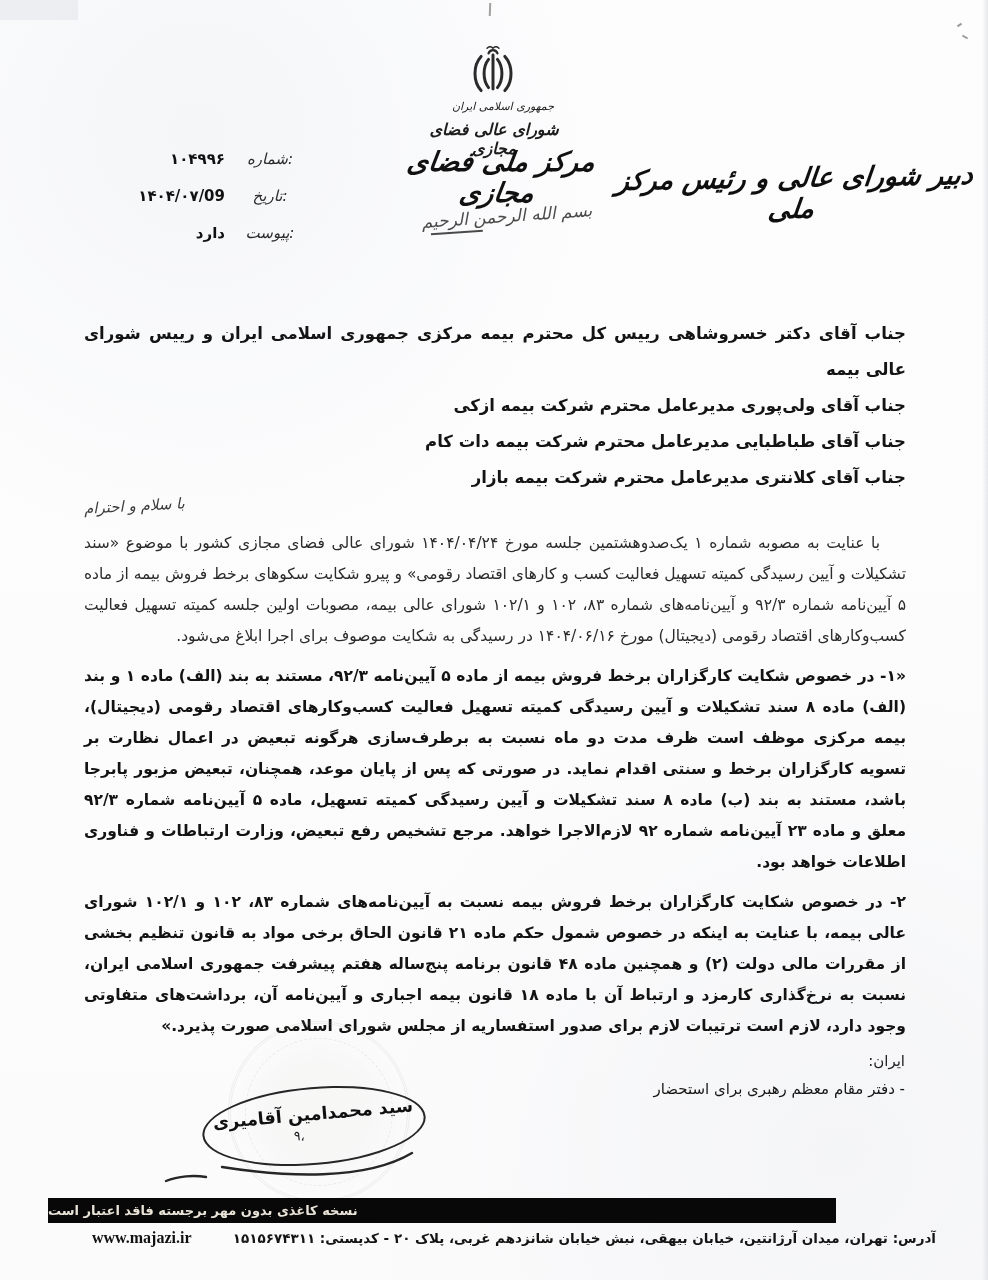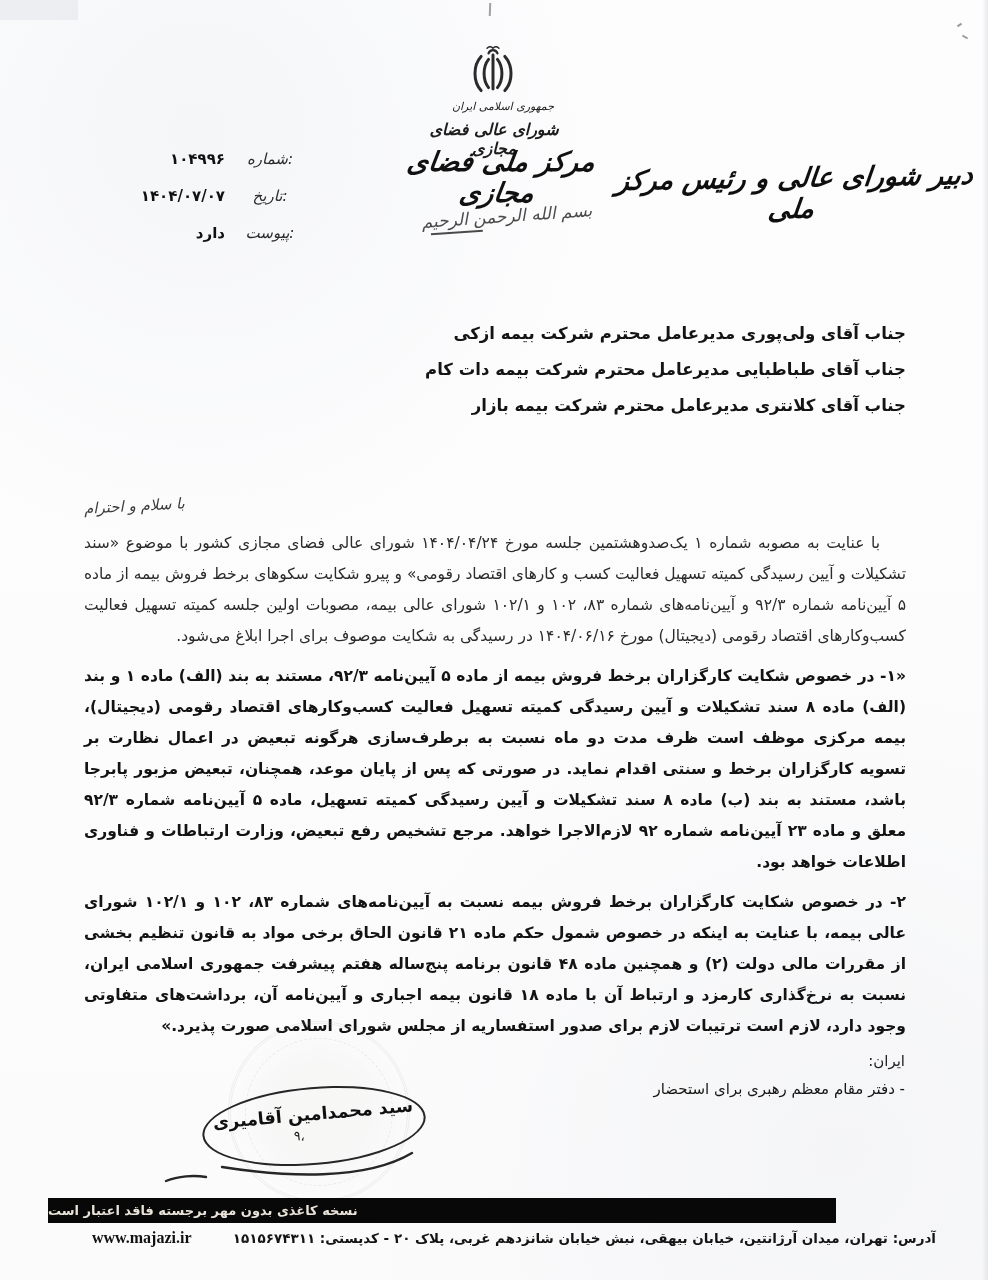--- a/index.html
+++ b/index.html
@@ -104,29 +104,30 @@
   </div>
   <div class="abs rtl" id="signer-title">دبیر شورای عالی و رئیس مرکز ملی</div>
 
   <div class="abs" id="meta">
     <div class="meta-row">
       <span class="meta-label">شماره:</span>
       <span class="meta-value">۱۰۴۹۹۶</span>
     </div>
     <div class="meta-row">
       <span class="meta-label">تاریخ:</span>
-      <span class="meta-value">۱۴۰۴/۰۷/۰۷</span>
+      <span class="meta-value">۱۴۰۴/۰۷/09</span>
     </div>
     <div class="meta-row">
       <span class="meta-label">پیوست:</span>
       <span class="meta-value">دارد</span>
     </div>
   </div>
 
   <div class="abs rtl" id="recipients">
+    <p>جناب آقای دکتر خسروشاهی رییس کل محترم بیمه مرکزی جمهوری اسلامی ایران و رییس شورای عالی بیمه</p>
     <p>جناب آقای ولی‌پوری مدیرعامل محترم شرکت بیمه ازکی</p>
     <p>جناب آقای طباطبایی مدیرعامل محترم شرکت بیمه دات کام</p>
     <p>جناب آقای کلانتری مدیرعامل محترم شرکت بیمه بازار</p>
   </div>
 
   <div class="abs rtl" id="salutation">با سلام و احترام</div>
 
   <div class="abs rtl" id="body">
     <p class="intro">با عنایت به مصوبه شماره ۱ یک‌صدوهشتمین جلسه مورخ ۱۴۰۴/۰۴/۲۴ شورای عالی فضای مجازی کشور با موضوع «سند تشکیلات و آیین رسیدگی کمیته تسهیل فعالیت کسب و کارهای اقتصاد رقومی» و پیرو شکایت سکوهای برخط فروش بیمه از ماده ۵ آیین‌نامه شماره ۹۲/۳ و آیین‌نامه‌های شماره ۸۳، ۱۰۲ و ۱۰۲/۱ شورای عالی بیمه، مصوبات اولین جلسه کمیته تسهیل فعالیت کسب‌وکارهای اقتصاد رقومی (دیجیتال) مورخ ۱۴۰۴/۰۶/۱۶ در رسیدگی به شکایت موصوف برای اجرا ابلاغ می‌شود.</p>
     <p class="bold-item">«۱- در خصوص شکایت کارگزاران برخط فروش بیمه از ماده ۵ آیین‌نامه ۹۲/۳، مستند به بند (الف) ماده ۱ و بند (الف) ماده ۸ سند تشکیلات و آیین رسیدگی کمیته تسهیل فعالیت کسب‌وکارهای اقتصاد رقومی (دیجیتال)، بیمه مرکزی موظف است ظرف مدت دو ماه نسبت به برطرف‌سازی هرگونه تبعیض در اعمال نظارت بر تسویه کارگزاران برخط و سنتی اقدام نماید. در صورتی که پس از پایان موعد، همچنان، تبعیض مزبور پابرجا باشد، مستند به بند (ب) ماده ۸ سند تشکیلات و آیین رسیدگی کمیته تسهیل، ماده ۵ آیین‌نامه شماره ۹۲/۳ معلق و ماده ۲۳ آیین‌نامه شماره ۹۲ لازم‌الاجرا خواهد. مرجع تشخیص رفع تبعیض، وزارت ارتباطات و فناوری اطلاعات خواهد بود.</p>

